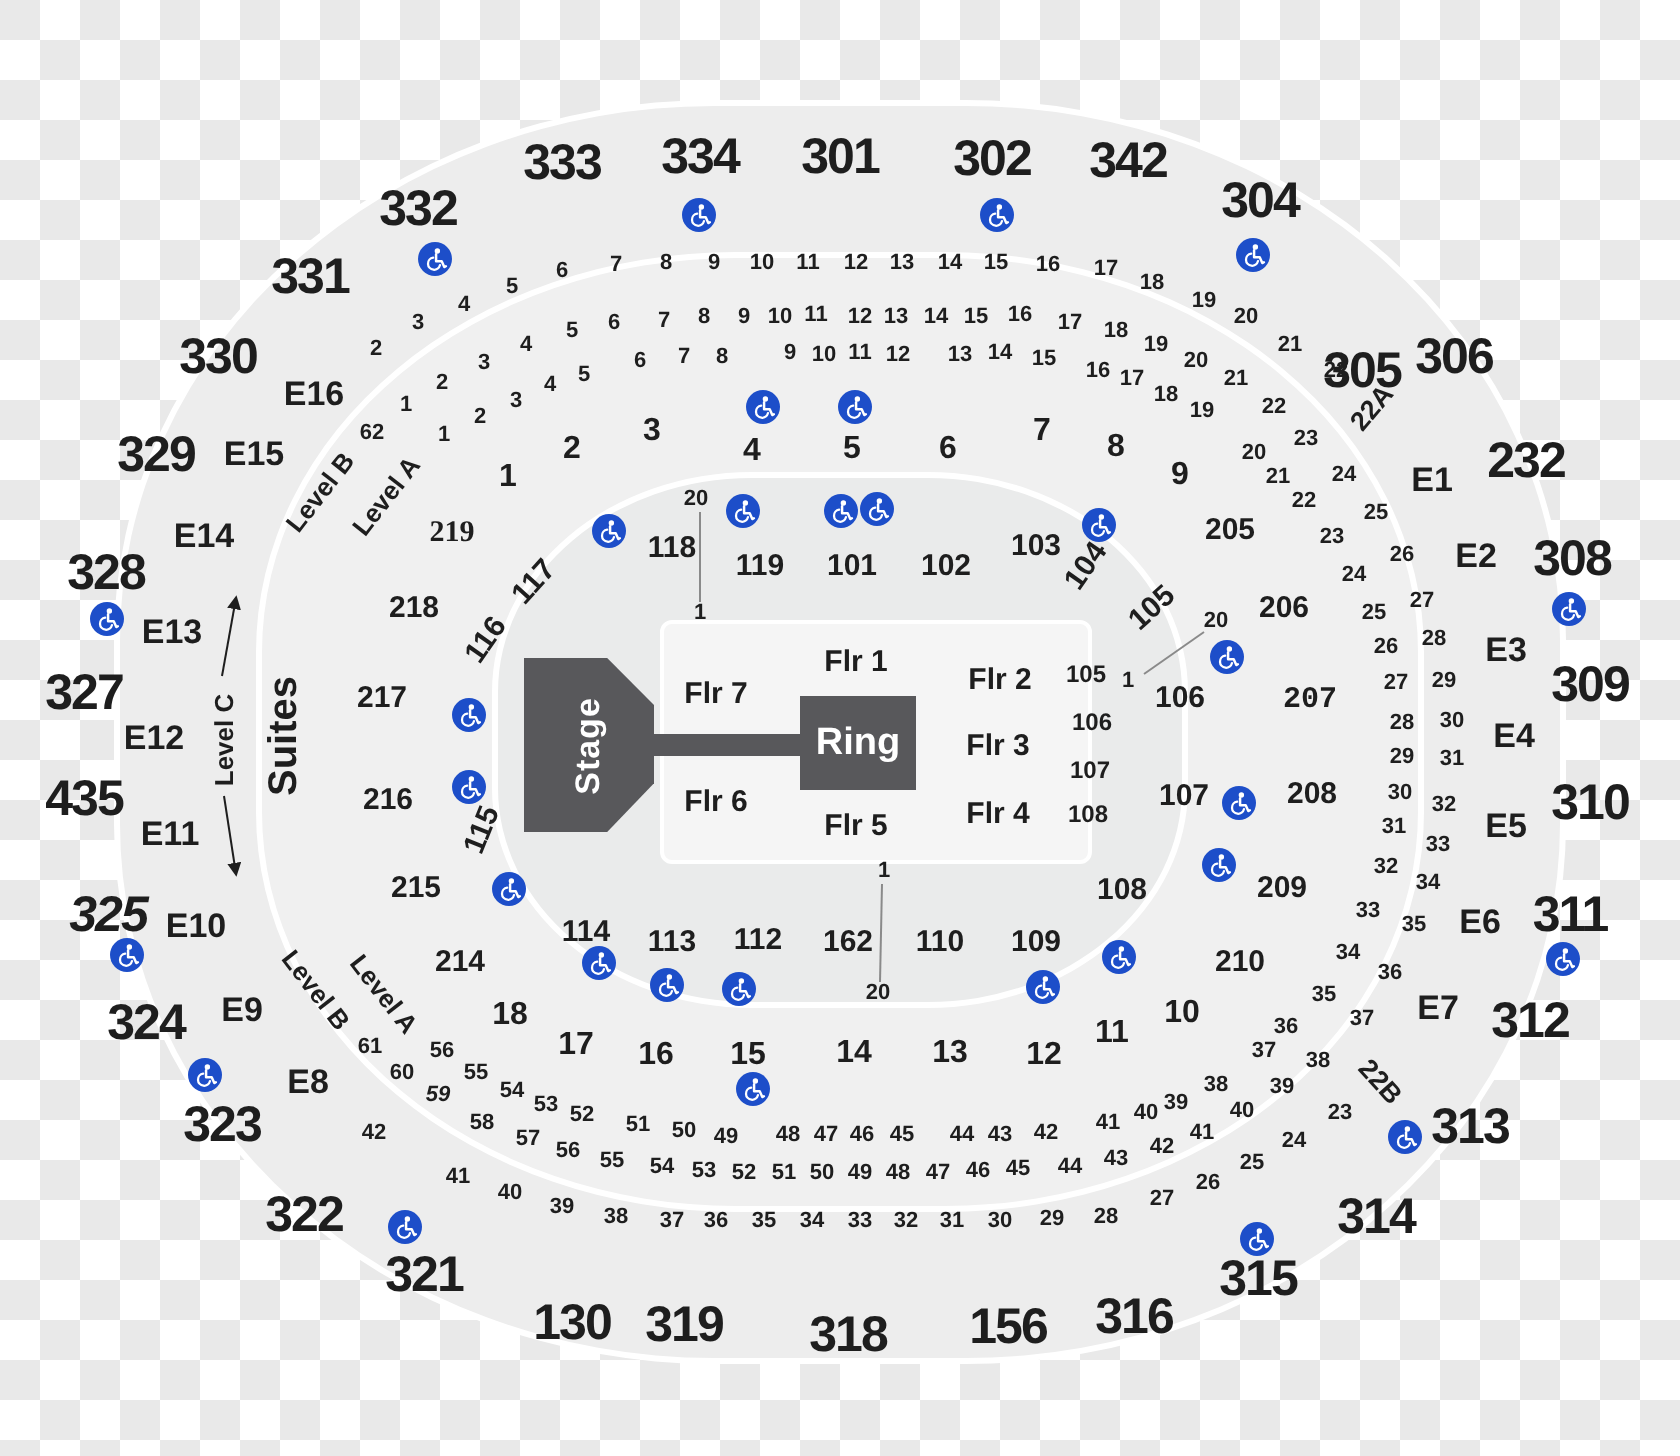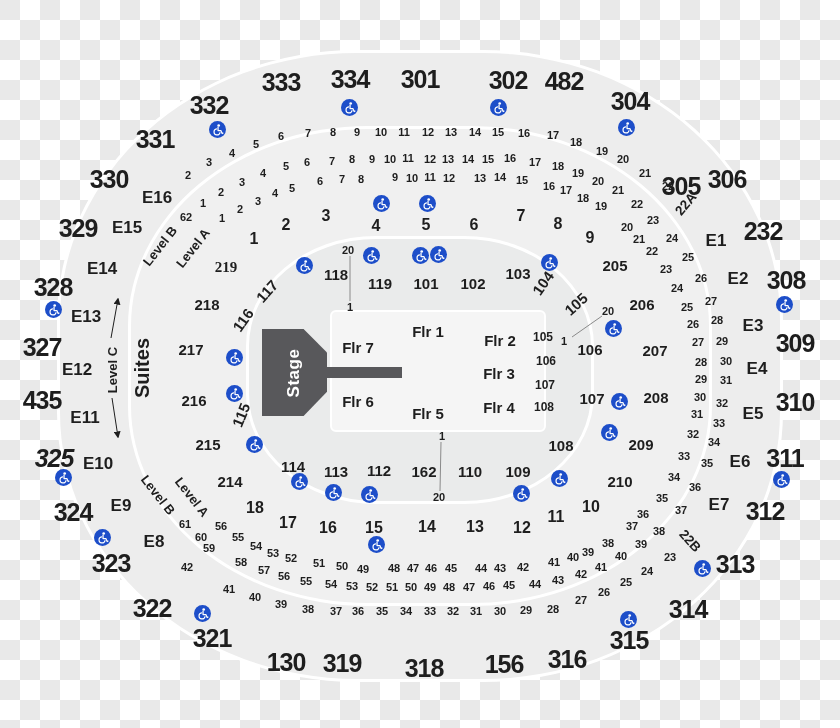--- a/index.html
+++ b/index.html
@@ -65,25 +65,26 @@
         <line x1="602" y1="316" x2="572" y2="337" stroke="#8a8a8a" stroke-width="1"></line>
         <line x1="111" y1="338" x2="118" y2="299" stroke="#1e1e1e" stroke-width="1" marker-end="url(#ah)"></line>
         <line x1="112" y1="398" x2="118" y2="437" stroke="#1e1e1e" stroke-width="1" marker-end="url(#ah)"></line>
       </g>
   </svg>
 
   <div id="stage-shape">
     <span>Stage</span>
   </div>
   <div id="runway"></div>
+  <div id="ring-box">Ring</div>
 
   <div id="labels">
       <div class="lbl s300" style="left: 420px; top: 79px; transform: translate(-50%, -50%);">301</div>
-      <div class="lbl s300" style="left: 508px; top: 80px; transform: translate(-50%, -50%);">302</div>
-      <div class="lbl s300" style="left: 564px; top: 81px; transform: translate(-50%, -50%);">482</div>
+      <div class="lbl s300" style="left: 496px; top: 80px; transform: translate(-50%, -50%);">302</div>
+      <div class="lbl s300" style="left: 564px; top: 81px; transform: translate(-50%, -50%);">342</div>
       <div class="lbl s300" style="left: 630px; top: 101px; transform: translate(-50%, -50%);">304</div>
       <div class="lbl s300" style="left: 681px; top: 138px; transform: translate(-50%, -50%); margin-top: 48px;">305</div>
       <div class="lbl s300" style="left: 727px; top: 179px; transform: translate(-50%, -50%);">306</div>
       <div class="lbl s300" style="left: 763px; top: 231px; transform: translate(-50%, -50%);">232</div>
       <div class="lbl s300" style="left: 786px; top: 280px; transform: translate(-50%, -50%);">308</div>
       <div class="lbl s300" style="left: 795px; top: 343px; transform: translate(-50%, -50%);">309</div>
       <div class="lbl s300" style="left: 795px; top: 402px; transform: translate(-50%, -50%);">310</div>
       <div class="lbl s300" style="left: 785px; top: 458px; transform: translate(-50%, -50%);">311</div>
       <div class="lbl s300" style="left: 765px; top: 511px; transform: translate(-50%, -50%);">312</div>
       <div class="lbl s300" style="left: 735px; top: 564px; transform: translate(-50%, -50%);">313</div>
@@ -103,21 +104,21 @@
       <div class="lbl s300" style="left: 42px; top: 347px; transform: translate(-50%, -50%);">327</div>
       <div class="lbl s300" style="left: 53px; top: 287px; transform: translate(-50%, -50%);">328</div>
       <div class="lbl s300" style="left: 78px; top: 228px; transform: translate(-50%, -50%);">329</div>
       <div class="lbl s300" style="left: 109px; top: 179px; transform: translate(-50%, -50%);">330</div>
       <div class="lbl s300" style="left: 155px; top: 139px; transform: translate(-50%, -50%);">331</div>
       <div class="lbl s300" style="left: 209px; top: 105px; transform: translate(-50%, -50%);">332</div>
       <div class="lbl s300" style="left: 281px; top: 82px; transform: translate(-50%, -50%);">333</div>
       <div class="lbl s300" style="left: 350px; top: 79px; transform: translate(-50%, -50%);">334</div>
       <div class="lbl s200" style="left: 615px; top: 265px; transform: translate(-50%, -50%);">205</div>
       <div class="lbl s200" style="left: 642px; top: 304px; transform: translate(-50%, -50%);">206</div>
-      <div class="lbl s200" style="left: 655px; top: 350px; transform: translate(-50%, -50%);">207</div>
+      <div class="lbl s200" style="left: 655px; top: 350px; transform: translate(-50%, -50%); font-family: Liberation Mono, monospace;">207</div>
       <div class="lbl s200" style="left: 656px; top: 397px; transform: translate(-50%, -50%);">208</div>
       <div class="lbl s200" style="left: 641px; top: 444px; transform: translate(-50%, -50%);">209</div>
       <div class="lbl s200" style="left: 620px; top: 481px; transform: translate(-50%, -50%);">210</div>
       <div class="lbl s200" style="left: 230px; top: 481px; transform: translate(-50%, -50%);">214</div>
       <div class="lbl s200" style="left: 208px; top: 444px; transform: translate(-50%, -50%);">215</div>
       <div class="lbl s200" style="left: 194px; top: 400px; transform: translate(-50%, -50%);">216</div>
       <div class="lbl s200" style="left: 191px; top: 349px; transform: translate(-50%, -50%);">217</div>
       <div class="lbl s200" style="left: 207px; top: 304px; transform: translate(-50%, -50%);">218</div>
       <div class="lbl s200" style="left: 226px; top: 267px; transform: translate(-50%, -50%); font-family: Liberation Serif, serif;">219</div>
       <div class="lbl s100" style="left: 426px; top: 283px; transform: translate(-50%, -50%);">101</div>
@@ -258,21 +259,21 @@
       <div class="lbl rownum" style="left: 430px; top: 587px; transform: translate(-50%, -50%);">49</div>
       <div class="lbl rownum" style="left: 411px; top: 587px; transform: translate(-50%, -50%);">50</div>
       <div class="lbl rownum" style="left: 392px; top: 587px; transform: translate(-50%, -50%);">51</div>
       <div class="lbl rownum" style="left: 372px; top: 587px; transform: translate(-50%, -50%);">52</div>
       <div class="lbl rownum" style="left: 352px; top: 586px; transform: translate(-50%, -50%);">53</div>
       <div class="lbl rownum" style="left: 331px; top: 584px; transform: translate(-50%, -50%);">54</div>
       <div class="lbl rownum" style="left: 306px; top: 581px; transform: translate(-50%, -50%);">55</div>
       <div class="lbl rownum" style="left: 284px; top: 576px; transform: translate(-50%, -50%);">56</div>
       <div class="lbl rownum" style="left: 264px; top: 570px; transform: translate(-50%, -50%);">57</div>
       <div class="lbl rownum" style="left: 241px; top: 562px; transform: translate(-50%, -50%);">58</div>
-      <div class="lbl rownum" style="left: 209px; top: 548px; transform: translate(-50%, -50%);">59</div>
+      <div class="lbl rownum" style="left: 219px; top: 548px; transform: translate(-50%, -50%); font-style: italic;">59</div>
       <div class="lbl rownum" style="left: 201px; top: 537px; transform: translate(-50%, -50%);">60</div>
       <div class="lbl rownum" style="left: 185px; top: 524px; transform: translate(-50%, -50%);">61</div>
       <div class="lbl rownum" style="left: 186px; top: 217px; transform: translate(-50%, -50%);">62</div>
       <div class="lbl rownum" style="left: 222px; top: 218px; transform: translate(-50%, -50%);">1</div>
       <div class="lbl rownum" style="left: 240px; top: 209px; transform: translate(-50%, -50%);">2</div>
       <div class="lbl rownum" style="left: 258px; top: 201px; transform: translate(-50%, -50%);">3</div>
       <div class="lbl rownum" style="left: 275px; top: 193px; transform: translate(-50%, -50%);">4</div>
       <div class="lbl rownum" style="left: 292px; top: 188px; transform: translate(-50%, -50%);">5</div>
       <div class="lbl rownum" style="left: 320px; top: 181px; transform: translate(-50%, -50%);">6</div>
       <div class="lbl rownum" style="left: 342px; top: 179px; transform: translate(-50%, -50%);">7</div>

